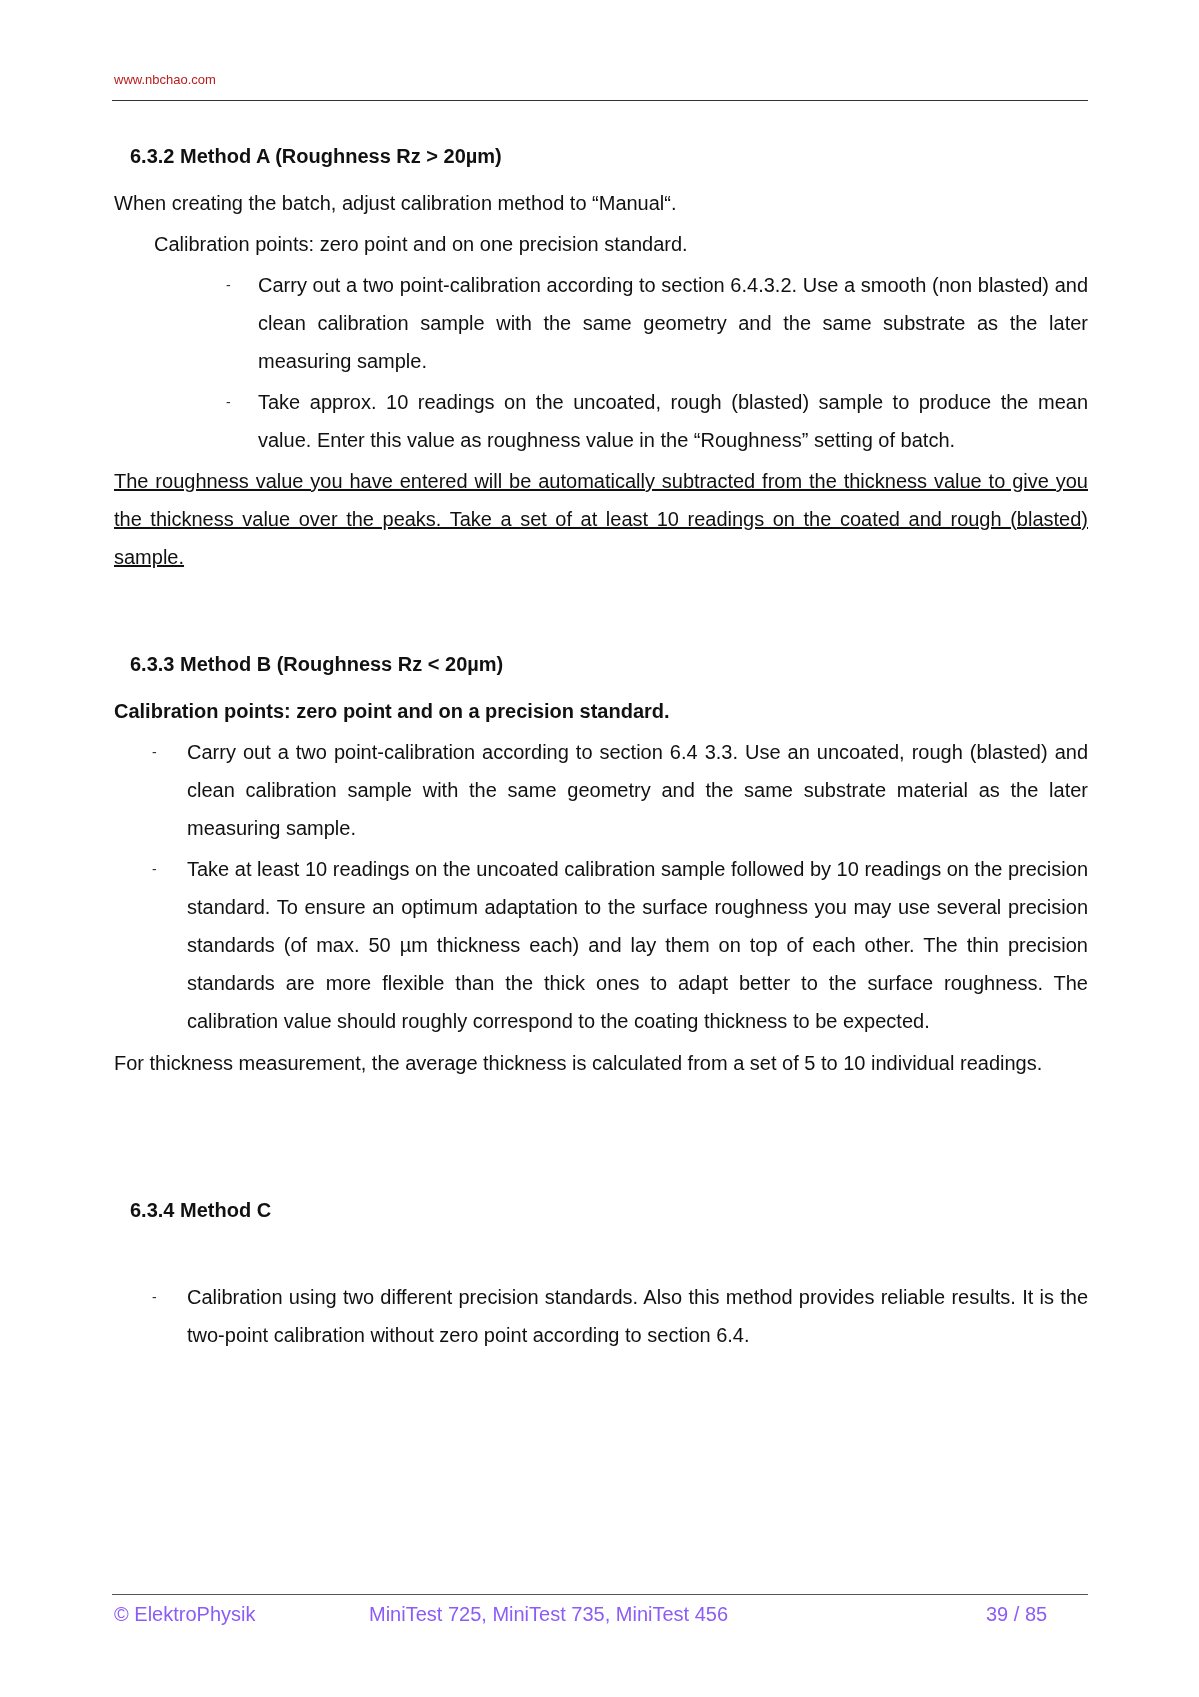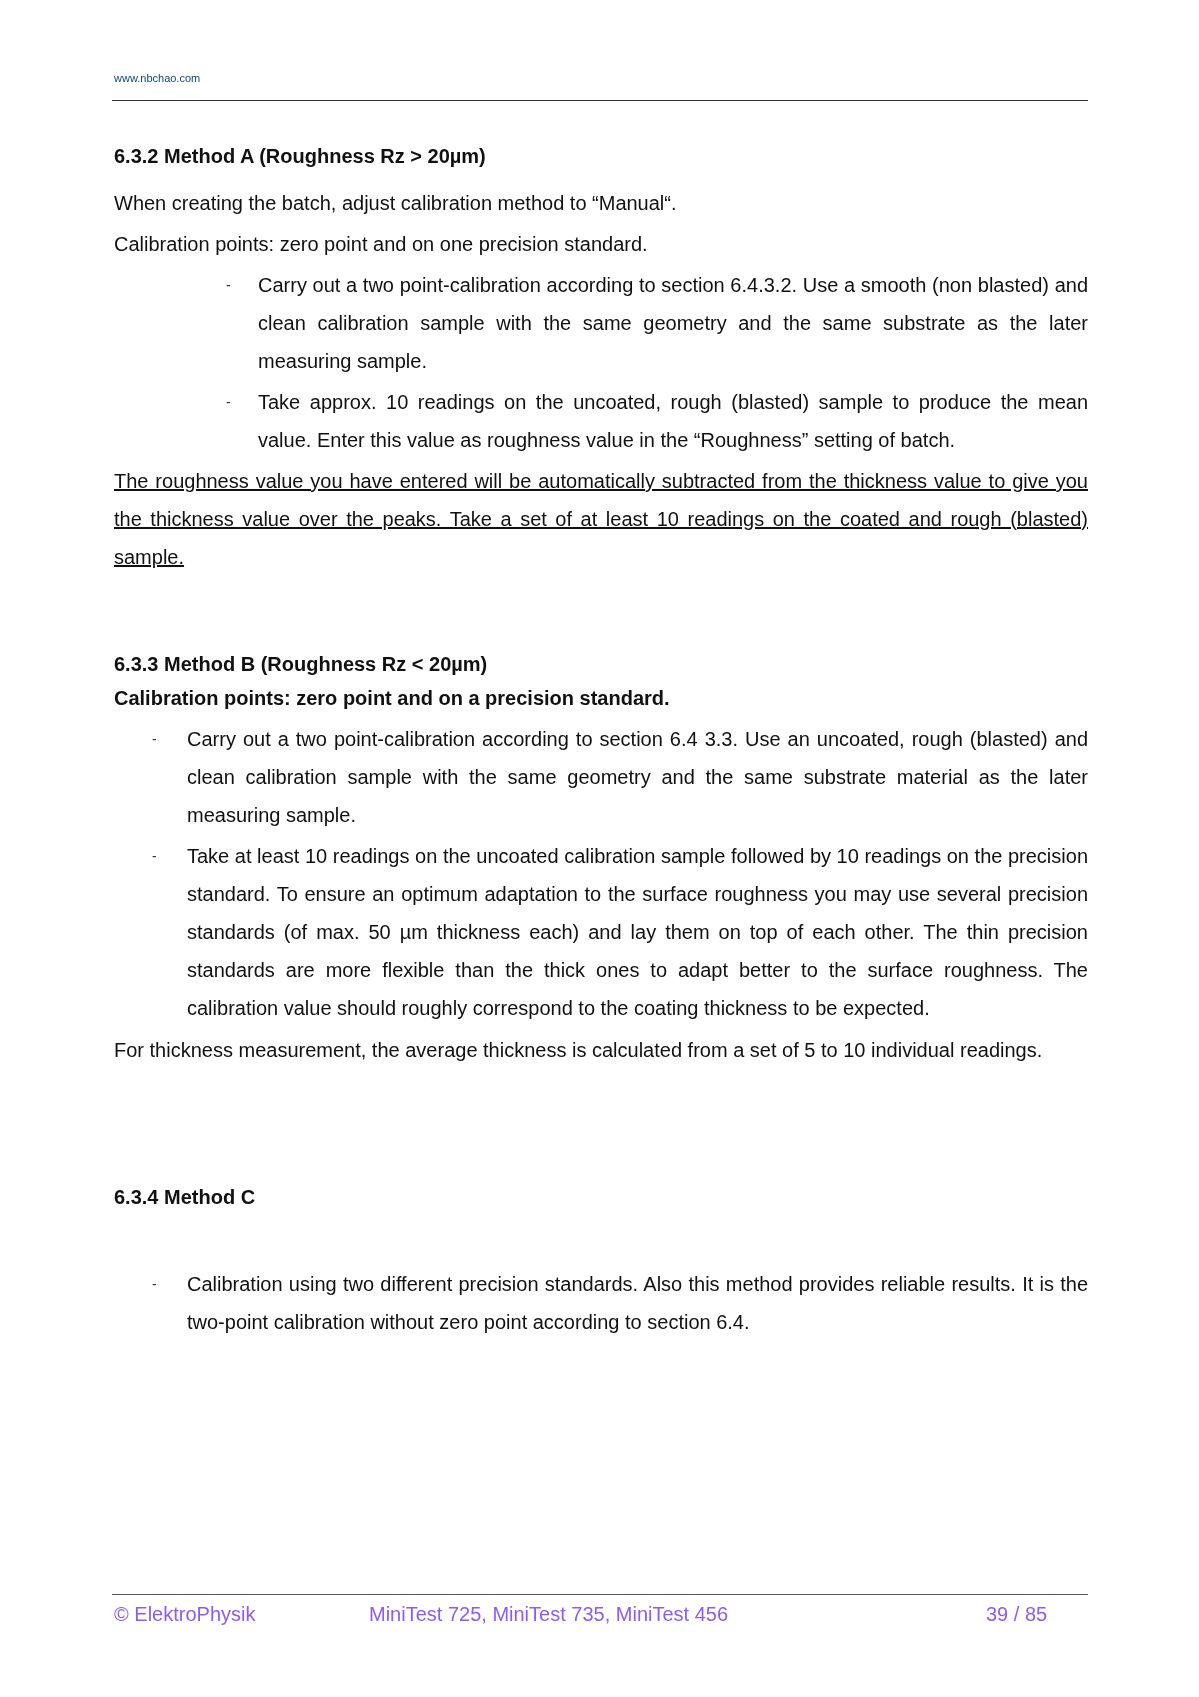--- a/index.html
+++ b/index.html
@@ -1,24 +1,24 @@
 <!DOCTYPE html>
 <html><head>
   <meta charset="utf-8">
   <style>
     html, body { margin: 0; padding: 0; background: #ffffff; }
     body {
       width: 1199px; height: 1697px; position: relative; overflow: hidden;
       font-family: "Liberation Sans", sans-serif; color: #111111;
     }
     .page { position: absolute; left: 0; top: 0; width: 1199px; height: 1697px; }
-    .hdr-url { position: absolute; left: 114px; top: 72px; font-size: 11px; color: #0c4a6e; }
+    .hdr-url { position: absolute; left: 114px; top: 72px; font-size: 13px; color: #b91c1c; }
     .hdr-rule { position: absolute; left: 112px; top: 100px; width: 976px; height: 0; border-top: 1.5px solid #333; }
     .content { position: absolute; left: 114px; top: 140px; width: 974px; }
-    .h { font-weight: bold; font-size: 20px; margin: 0; line-height: 24px; }
+    .h { font-weight: bold; font-size: 20px; margin: 16px; line-height: 24px; }
     .p { font-size: 20px; line-height: 38px; margin: 0; text-align: justify; }
     .bl { position: relative; font-size: 20px; line-height: 38px; text-align: justify; margin: 0; }
     .bl .dash { position: absolute; font-size: 14px; color: #333; }
     .blA { margin-left: 144px; }
     .blA .dash { left: -32px; }
     .blB { margin-left: 73px; }
     .blB .dash { left: -35px; }
     .ftr-rule { position: absolute; left: 112px; top: 1594px; width: 976px; height: 0; border-top: 1.5px solid #555; }
     .ftr { position: absolute; top: 1603px; font-size: 20px; color: #8b5cf6; }
   </style>
@@ -26,21 +26,21 @@
 <body>
 
 <div class="page">
   <div class="hdr-url">www.nbchao.com</div>
   <div class="hdr-rule"></div>
 
   <div class="content">
 
     <h2 class="h" style="margin-top:4px;">6.3.2 Method A (Roughness Rz &gt; 20µm)</h2>
     <p class="p" style="margin-top:16px;">When creating the batch, adjust calibration method to “Manual“.</p>
-    <p class="p" style="margin-top:3px;">Calibration points: zero point and on one precision standard.</p>
+    <p class="p" style="margin-top:3px;margin-left:40px;">Calibration points: zero point and on one precision standard.</p>
     <div class="bl blA" style="margin-top:3px;">
       <span class="dash">-</span>
       <span>Carry out a two point-calibration according to section 6.4.3.2. Use a smooth (non blasted) and clean calibration sample with the same geometry and the same substrate as the later measuring sample.</span>
     </div>
     <div class="bl blA" style="margin-top:3px;">
       <span class="dash">-</span>
       <span>Take approx. 10 readings on the uncoated, rough (blasted) sample to produce the mean value. Enter this value as roughness value in the “Roughness” setting of batch.</span>
     </div>
     <p class="p" style="margin-top:3px;text-decoration:underline;">The roughness value you have entered will be automatically subtracted from the thickness value to give you the thickness value over the peaks. Take a set of at least 10 readings on the coated and rough (blasted) sample.</p>
 

